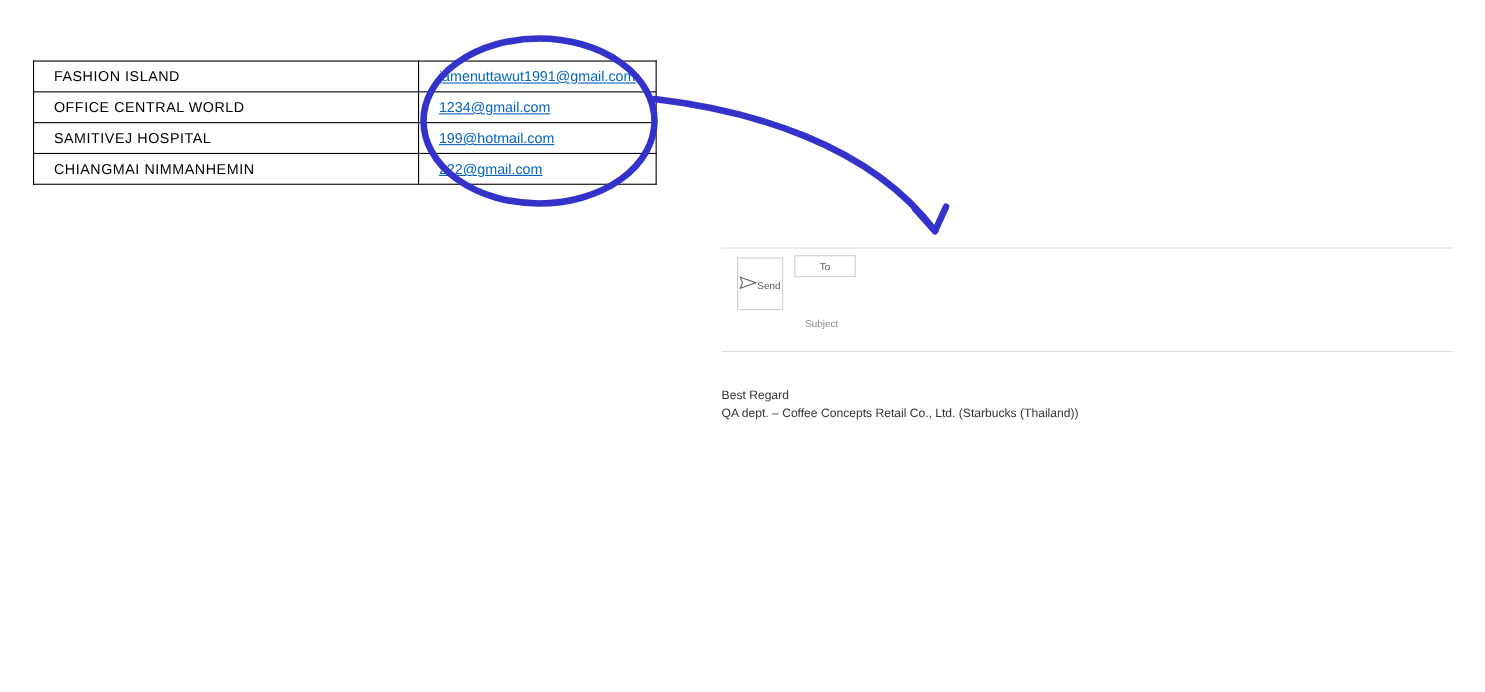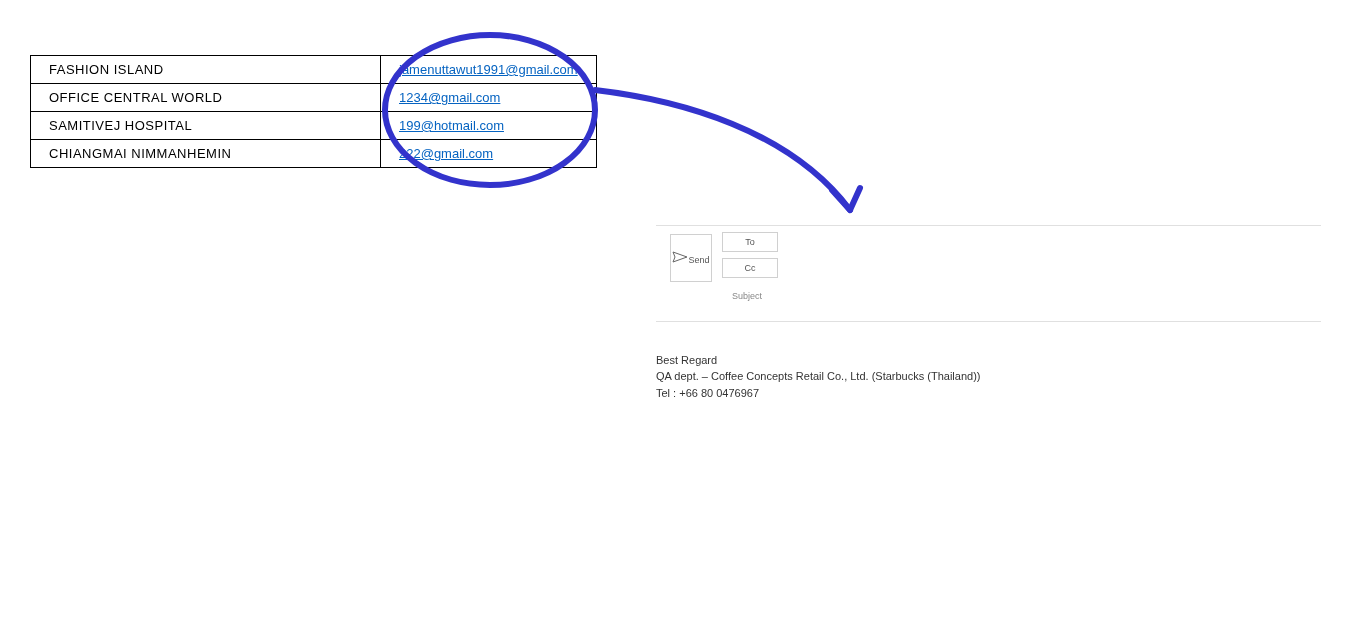--- a/index.html
+++ b/index.html
@@ -183,29 +183,24 @@
           <path d="M1 1 L15 6 L1 11 L3 6 Z" fill="none" stroke="#666" stroke-width="1"></path>
         </svg>
       </span>
       <span class="send-label">Send</span>
     </div>
     <div class="recipient-area">
       <div class="recipient-row">
         <div class="recipient-btn">To</div>
         <input class="recipient-input" type="text" value="" style="">
       </div>
-      <div class="recipient-row">
-        <div class="recipient-btn">Cc</div>
-        <input class="recipient-input" type="text" value="" style="">
-      </div>
     </div>
   </div>
   <div class="subject-row">
     <span class="subject-label">Subject</span>
     <input class="subject-input" type="text" value="" style="">
   </div>
 </div>
 
 <div class="signature">
   <div>Best Regard</div>
   <div>QA dept. – Coffee Concepts Retail Co., Ltd. (Starbucks (Thailand))</div>
-  <div>Tel : +66 80 0476967</div>
 </div>
 
 </body></html>

